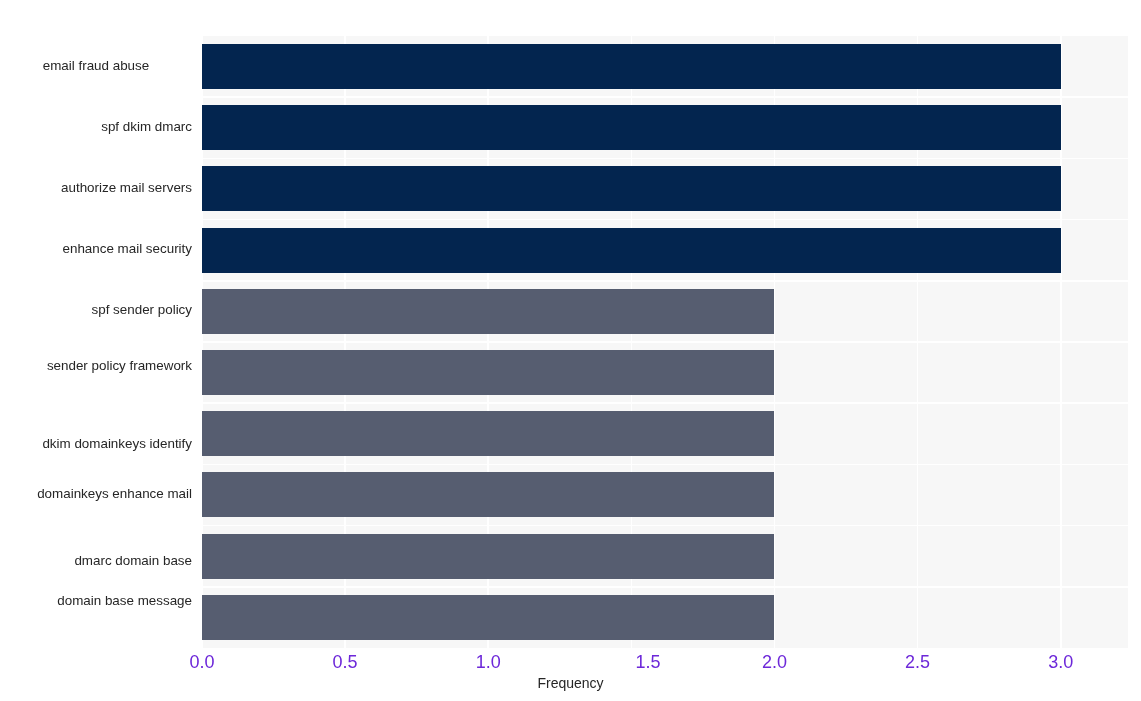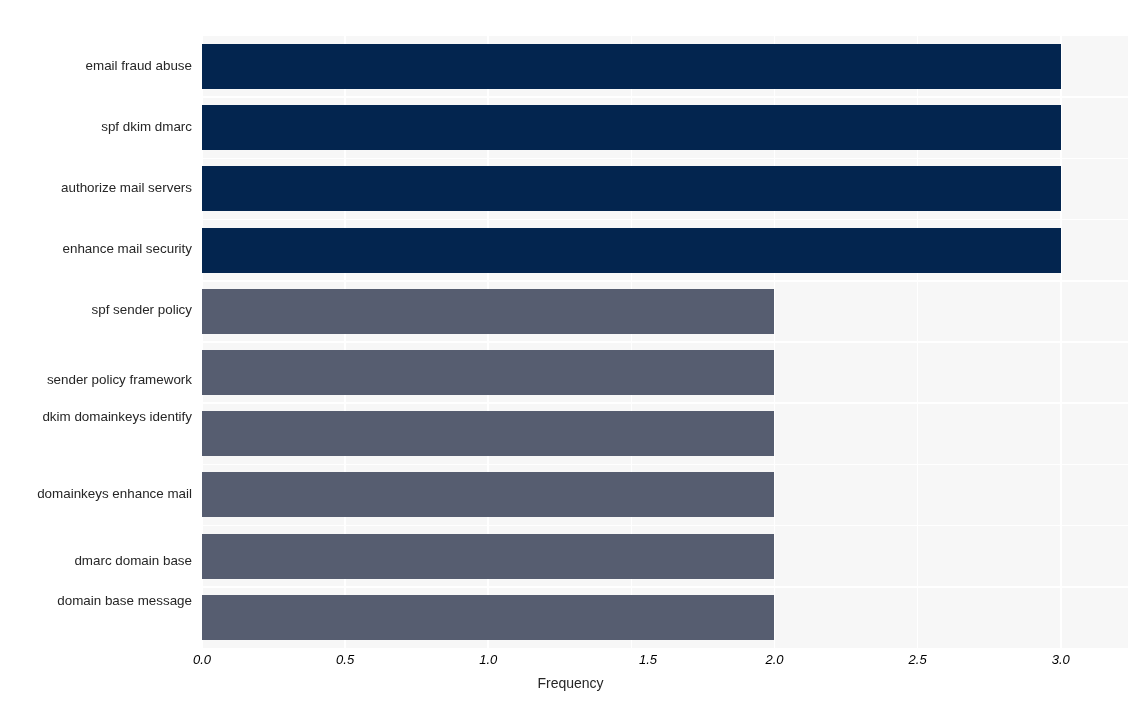--- a/index.html
+++ b/index.html
@@ -93,24 +93,23 @@
     position: absolute;
     left: 0;
     top: 652px;
     width: 1141px;
     height: 20px;
   }
   .xtick {
     position: absolute;
     top: 0;
     transform: translateX(-50%);
-    font-size: 13px;
-    color: #000000;
+    font-size: 18px;
+    color: #6d28d9;
     white-space: nowrap;
-    font-style: italic;
   }
   .xaxis-title {
     position: absolute;
     left: 0;
     top: 675px;
     width: 1141px;
     text-align: center;
     font-size: 14px;
     color: #262626;
   }
@@ -170,27 +169,27 @@
         <div class="bar-slot" style="top: 489.6px; height: 61.2px;">
           <div class="bar" title="dmarc domain base: 2" style="width: 572.488px; background: rgb(86, 93, 112); top: 8.1px;"></div>
         </div>
         <div class="bar-slot" style="top: 550.8px; height: 61.2px;">
           <div class="bar" title="domain base message: 2" style="width: 572.488px; background: rgb(86, 93, 112); top: 8.1px;"></div>
         </div>
       </div>
   </div>
 
   <div class="ylabels" id="ylabels">
-      <div class="ylabel" style="top: 21.6px;">email fraud abuse</div>
+      <div class="ylabel" style="top: 21.6px; text-align: center;">email fraud abuse</div>
       <div class="ylabel" style="top: 82.8px;">spf dkim dmarc</div>
       <div class="ylabel" style="top: 144px;">authorize mail servers</div>
       <div class="ylabel" style="top: 205.2px;">enhance mail security</div>
       <div class="ylabel" style="top: 266.4px;">spf sender policy</div>
-      <div class="ylabel" style="top: 336px;">sender policy framework</div>
-      <div class="ylabel" style="top: 373px;">dkim domainkeys identify</div>
+      <div class="ylabel" style="top: 322px;">sender policy framework</div>
+      <div class="ylabel" style="top: 400px;">dkim domainkeys identify</div>
       <div class="ylabel" style="top: 450px;">domainkeys enhance mail</div>
       <div class="ylabel" style="top: 517px;">dmarc domain base</div>
       <div class="ylabel" style="top: 557px;">domain base message</div>
     </div>
 
   <div class="xlabels" id="xlabels">
       <div class="xtick" style="left: 202px;">0.0</div>
       <div class="xtick" style="left: 345.122px;">0.5</div>
       <div class="xtick" style="left: 488.244px;">1.0</div>
       <div class="xtick" style="left: 648px;">1.5</div>

